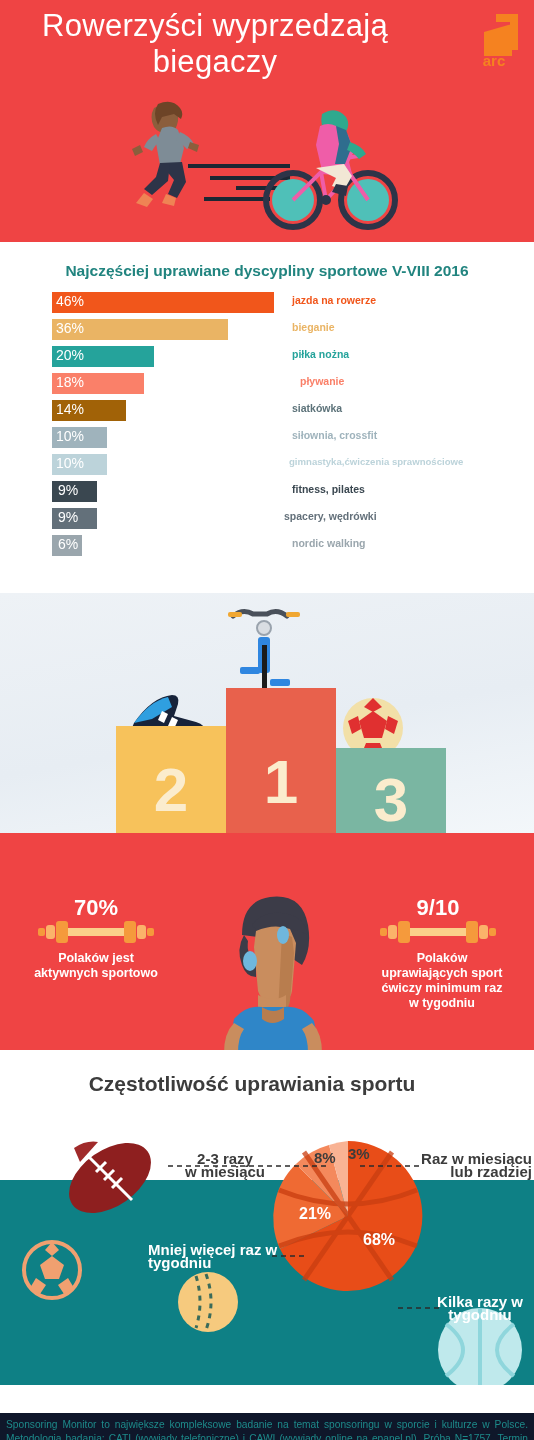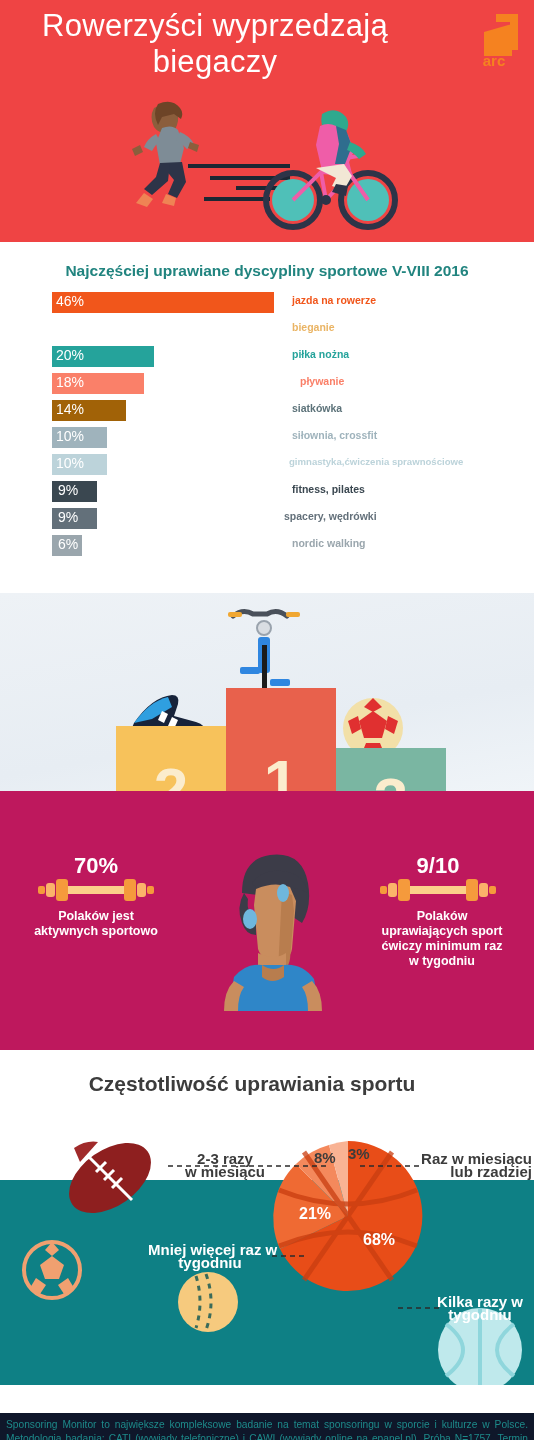--- a/index.html
+++ b/index.html
@@ -21,21 +21,21 @@
   .brow{position:absolute;left:0;width:534px;height:27px;}
   .bar{position:absolute;left:52px;top:0;height:21px;}
   .bval{position:absolute;left:4px;top:1px;color:#fff;font-size:14px;font-weight:400;}
   .blab{position:absolute;top:2px;font-size:10.5px;font-weight:bold;white-space:nowrap;}
 
   
   #podium{top:593px;height:240px;
     background:linear-gradient(170deg,#eef2f6 0%,#e7edf3 55%,#f3f7fa 100%);}
 
   
-  #stats{top:791px;height:282px;background:#be185d;}
+  #stats{top:833px;height:282px;background:#ef4444;}
   .statnum{position:absolute;color:#fff;font-size:22px;font-weight:bold;text-align:center;}
   .stattxt{position:absolute;color:#fff;font-size:12.5px;font-weight:bold;
     line-height:15px;text-align:center;}
 
   
   #freq{top:1050px;height:335px;background:#fff;}
   #freq-title{position:absolute;top:22px;left:0;width:504px;text-align:center;
     color:#3c3c3c;font-size:21px;font-weight:bold;}
   #freq-teal{position:absolute;left:0;top:130px;width:534px;height:205px;background:#0e8085;}
   .plab{position:absolute;font-size:15px;font-weight:bold;line-height:13px;white-space:nowrap;}
@@ -107,20 +107,23 @@
 <div class="sec" id="bars">
   <div id="bars-title">Najczęściej uprawiane dyscypliny sportowe V-VIII 2016</div>
   <div id="bar-rows">
       <div class="brow" style="top: 50px;">
         <div class="bar" style="width: 222px; background: rgb(241, 86, 27);">
           <span class="bval">46%</span>
         </div>
         <span class="blab" style="color: rgb(241, 86, 27); left: 292px;">jazda na rowerze</span>
       </div>
       <div class="brow" style="top: 77px;">
+        <div class="bar" style="width: 176px; background: rgb(234, 180, 100);">
+          <span class="bval">36%</span>
+        </div>
         <span class="blab" style="color: rgb(234, 180, 100); left: 292px;">bieganie</span>
       </div>
       <div class="brow" style="top: 104px;">
         <div class="bar" style="width: 102px; background: rgb(37, 163, 155);">
           <span class="bval">20%</span>
         </div>
         <span class="blab" style="color: rgb(37, 163, 155); left: 292px;">piłka nożna</span>
       </div>
       <div class="brow" style="top: 131px;">
         <div class="bar" style="width: 92px; background: rgb(250, 128, 105);">
@@ -329,21 +332,21 @@
   <div class="pval" style="left:363px;top:181px;font-size:16px">68%</div>
 
   <div class="plab" style="left:180px;top:102px;color:#3c3c3c;text-align:center;width:90px">
     <div>2-3 razy</div>
     <div>w miesiącu</div>
   </div>
   <div class="plab" style="left:414px;top:102px;color:#3c3c3c;text-align:right;width:118px">
     <div>Raz w miesiącu</div>
     <div>lub rzadziej</div>
   </div>
-  <div class="plab" style="left:148px;top:193px;color:#fff;text-align:center;width:124px">
+  <div class="plab" style="left:148px;top:193px;color:#fff;text-align:left;width:124px">
     <div>Mniej więcej raz w</div>
     <div>tygodniu</div>
   </div>
   <div class="plab" style="left:432px;top:245px;color:#fff;text-align:center;width:96px">
     <div>Kilka razy w</div>
     <div>tygodniu</div>
   </div>
 </div>
 
 <div class="sec" id="footer">

